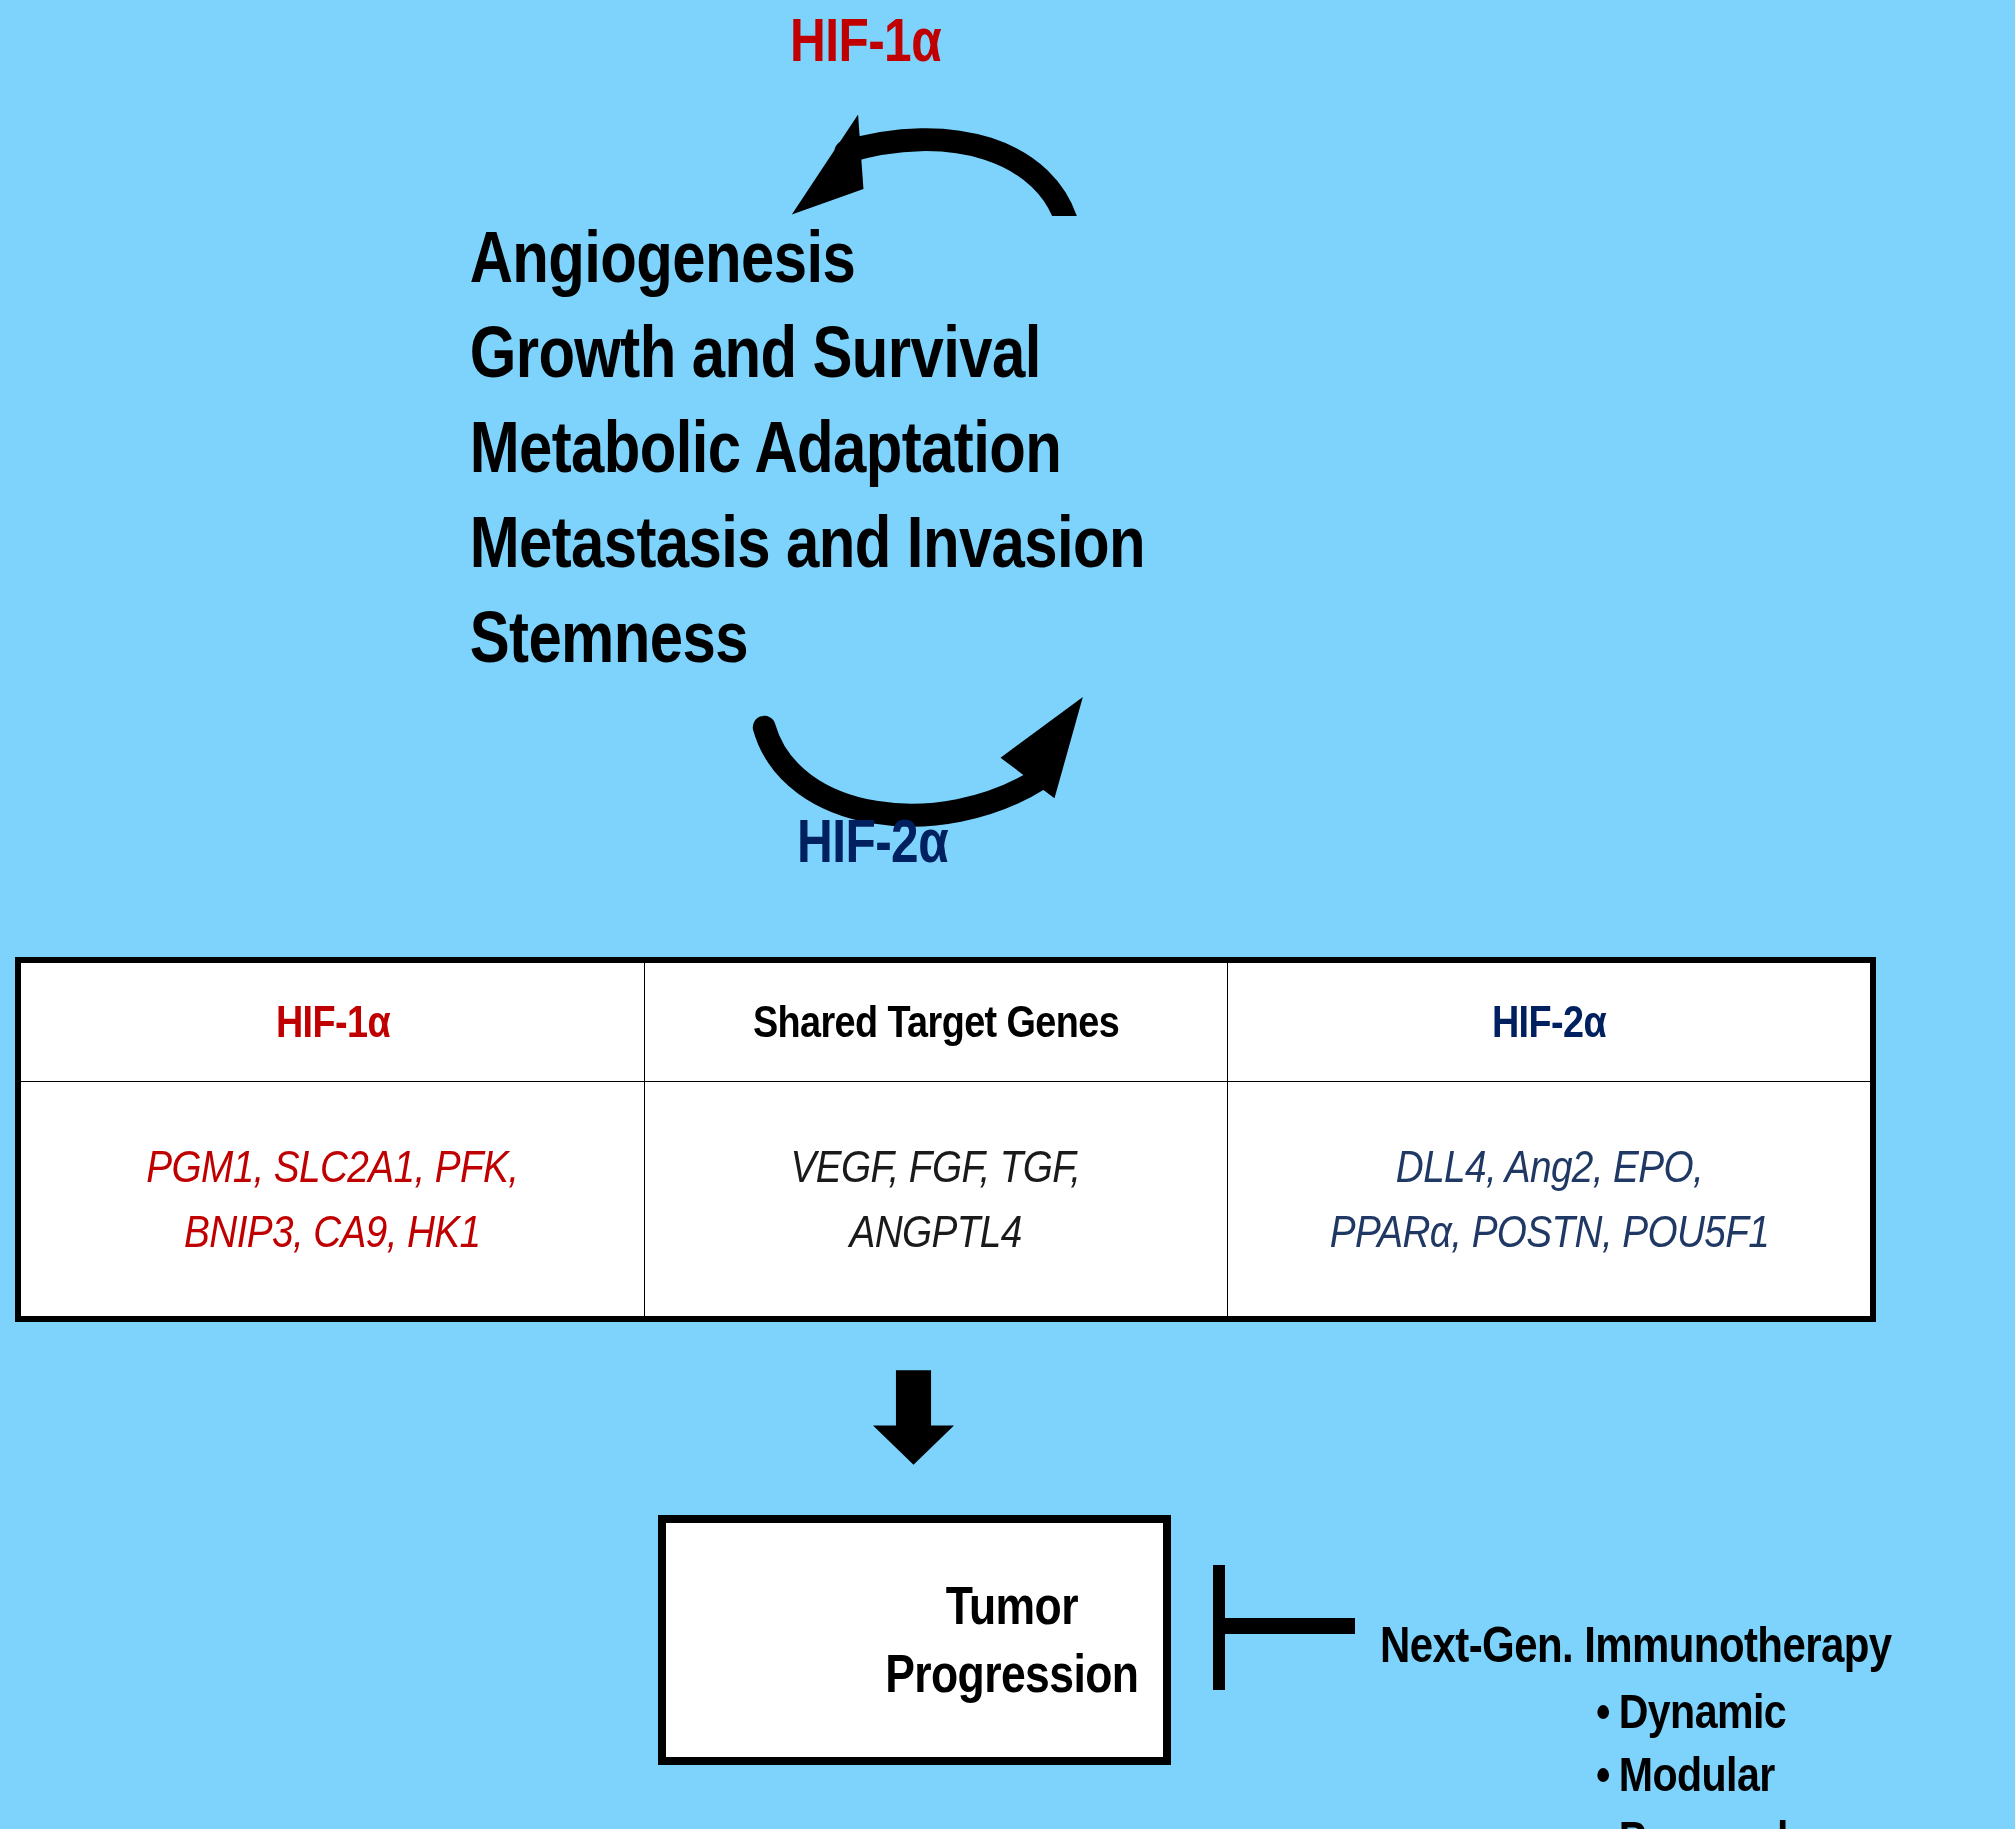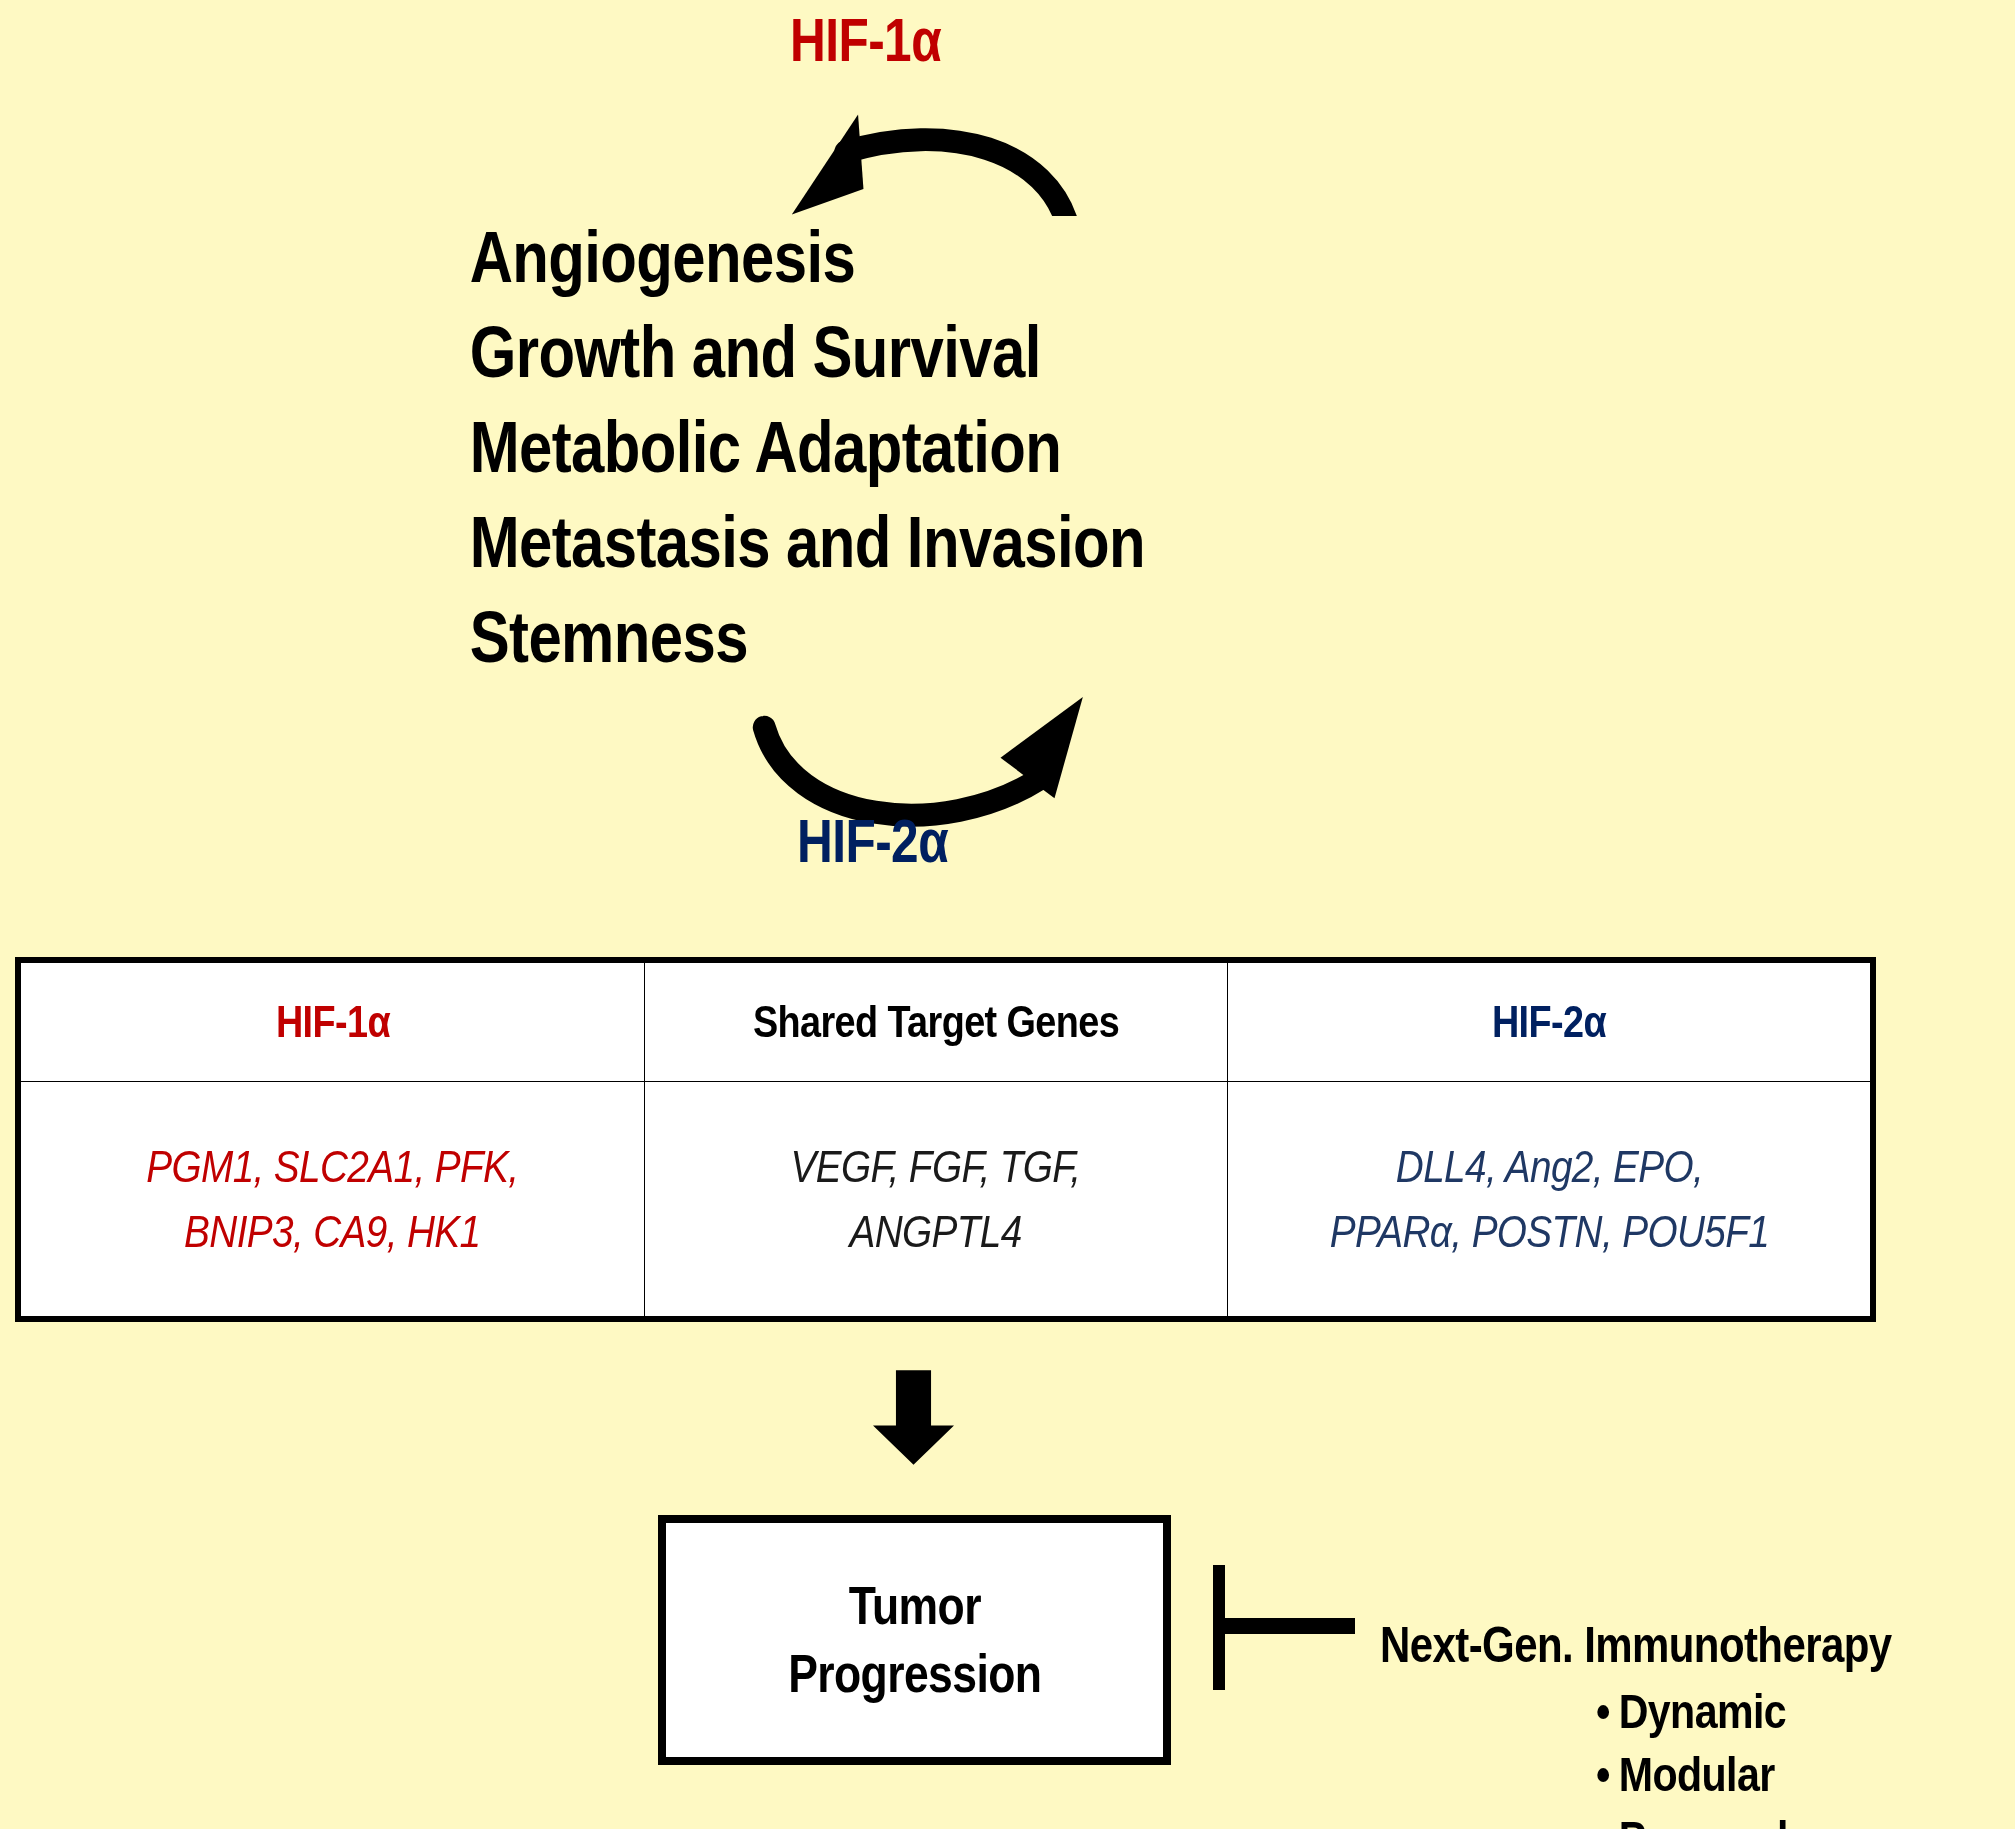--- a/index.html
+++ b/index.html
@@ -7,21 +7,21 @@
     padding: 0;
     background: #ffffff;
   }
   body {
     font-family: "Liberation Sans", sans-serif;
   }
   #canvas {
     position: relative;
     width: 2015px;
     height: 1830px;
-    background: #fef9c3;
+    background: #7dd3fc;
     overflow: hidden;
   }
 
   
   .hif-label {
     position: absolute;
     font-weight: bold;
     letter-spacing: -0.7px;
     white-space: nowrap;
     transform: scaleX(0.80);
@@ -139,21 +139,21 @@
     position: absolute;
     left: 658px;
     top: 1515px;
     width: 513px;
     height: 250px;
     border: 8.8px solid #000000;
     box-sizing: border-box;
     background: #ffffff;
     display: flex;
     align-items: center;
-    justify-content: center;
+    justify-content: flex-end;
   }
   #tumor-box .tumor-text {
     font-size: 53px;
     font-weight: bold;
     line-height: 1.28;
     letter-spacing: -0.7px;
     text-align: center;
     color: #000000;
     transform: scaleX(0.84);
     white-space: nowrap;

